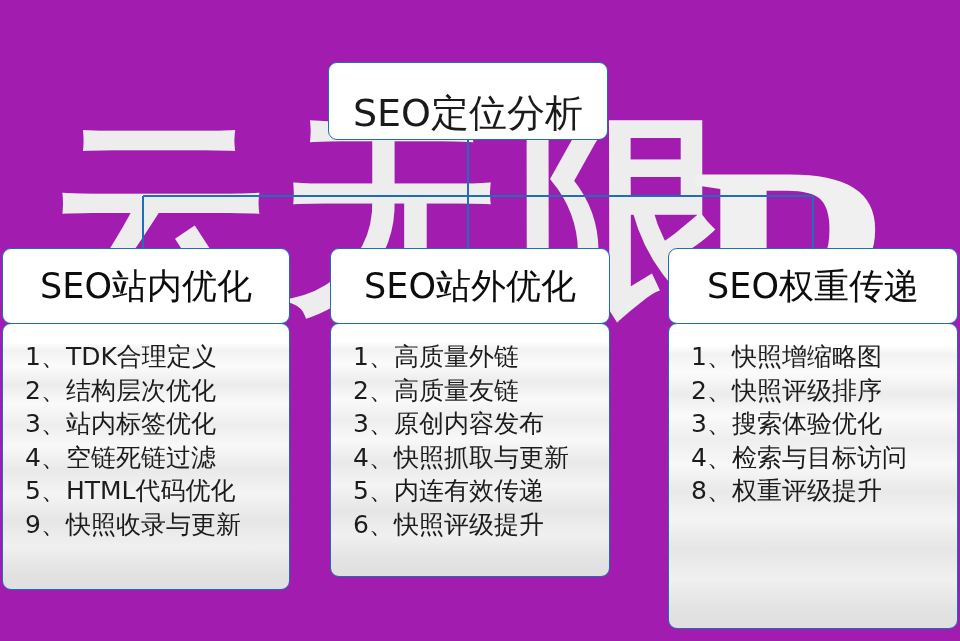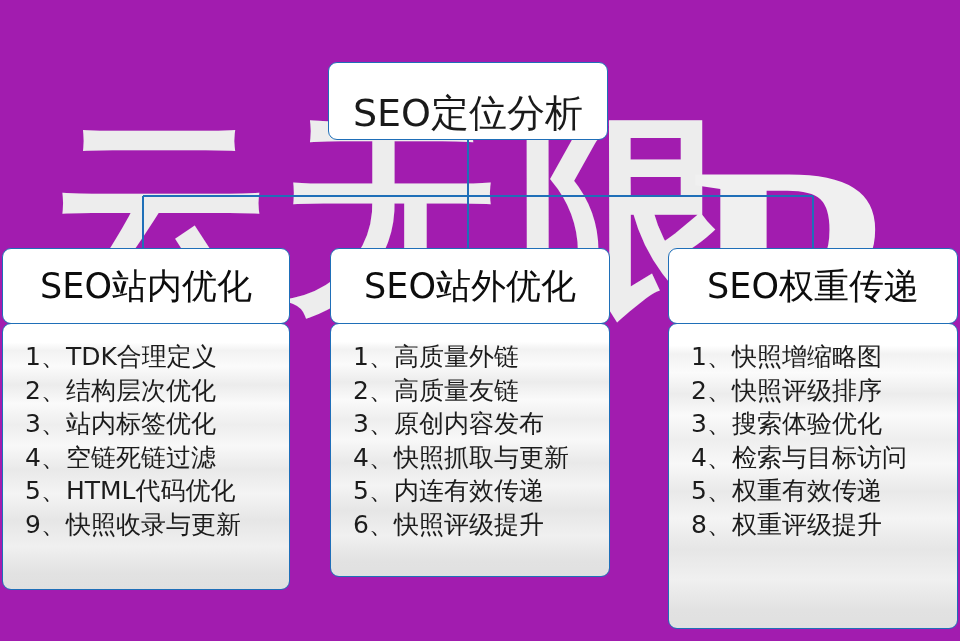--- a/index.html
+++ b/index.html
@@ -220,19 +220,18 @@
   <div class="col" id="col-2">
     <div class="col-head">
       <span class="col-head-title">SEO权重传递</span>
     </div>
     <div class="col-body">
       <ul class="item-list">
         <li class="item">1、快照增缩略图</li>
         <li class="item">2、快照评级排序</li>
         <li class="item">3、搜索体验优化</li>
         <li class="item">4、检索与目标访问</li>
-        <li class="item">5、权重有效传递</li>
         <li class="item">8、权重评级提升</li>
       </ul>
     </div>
   </div>
 
 </div>
 
 </body></html>

